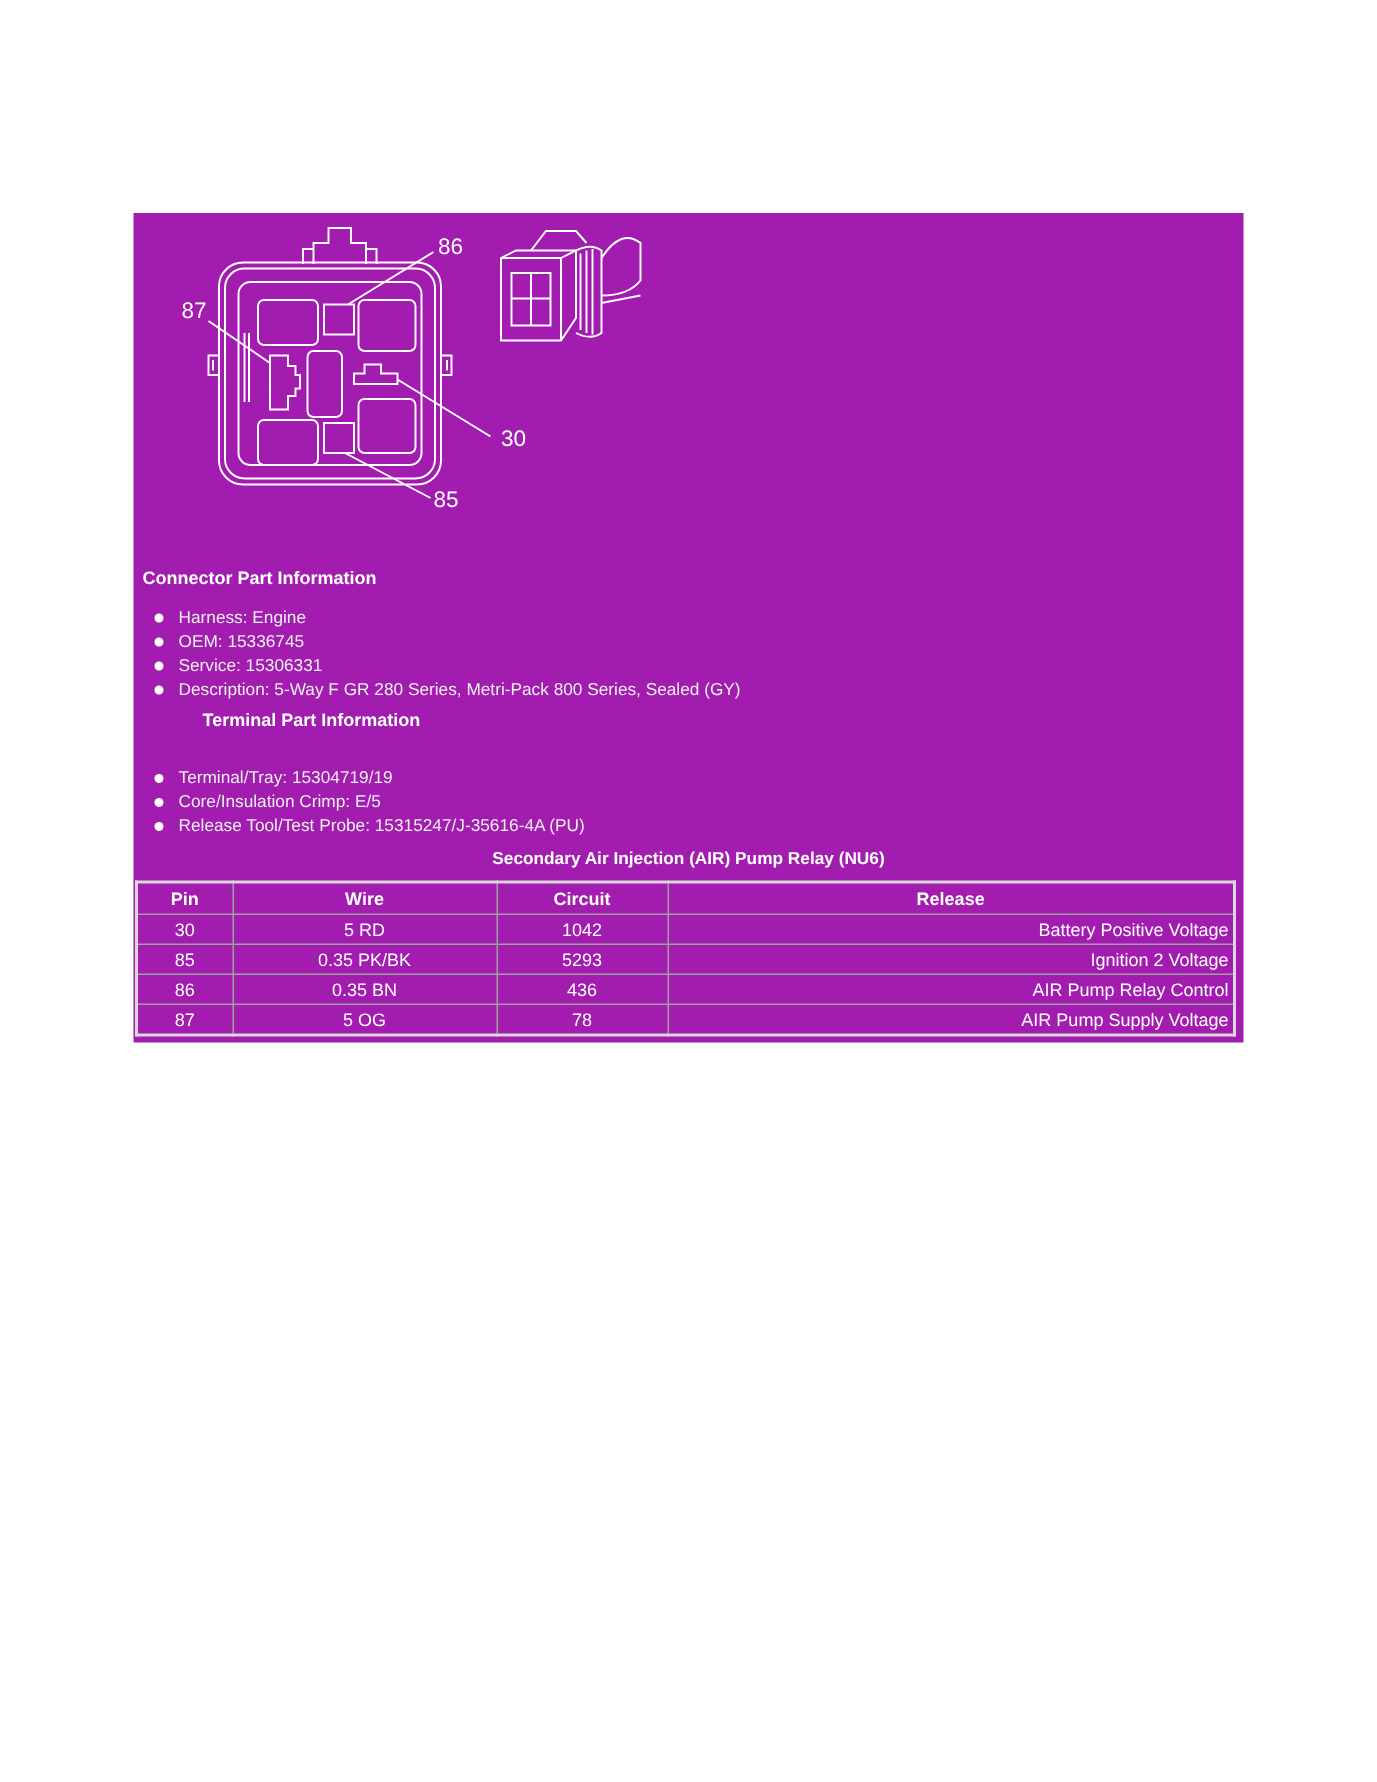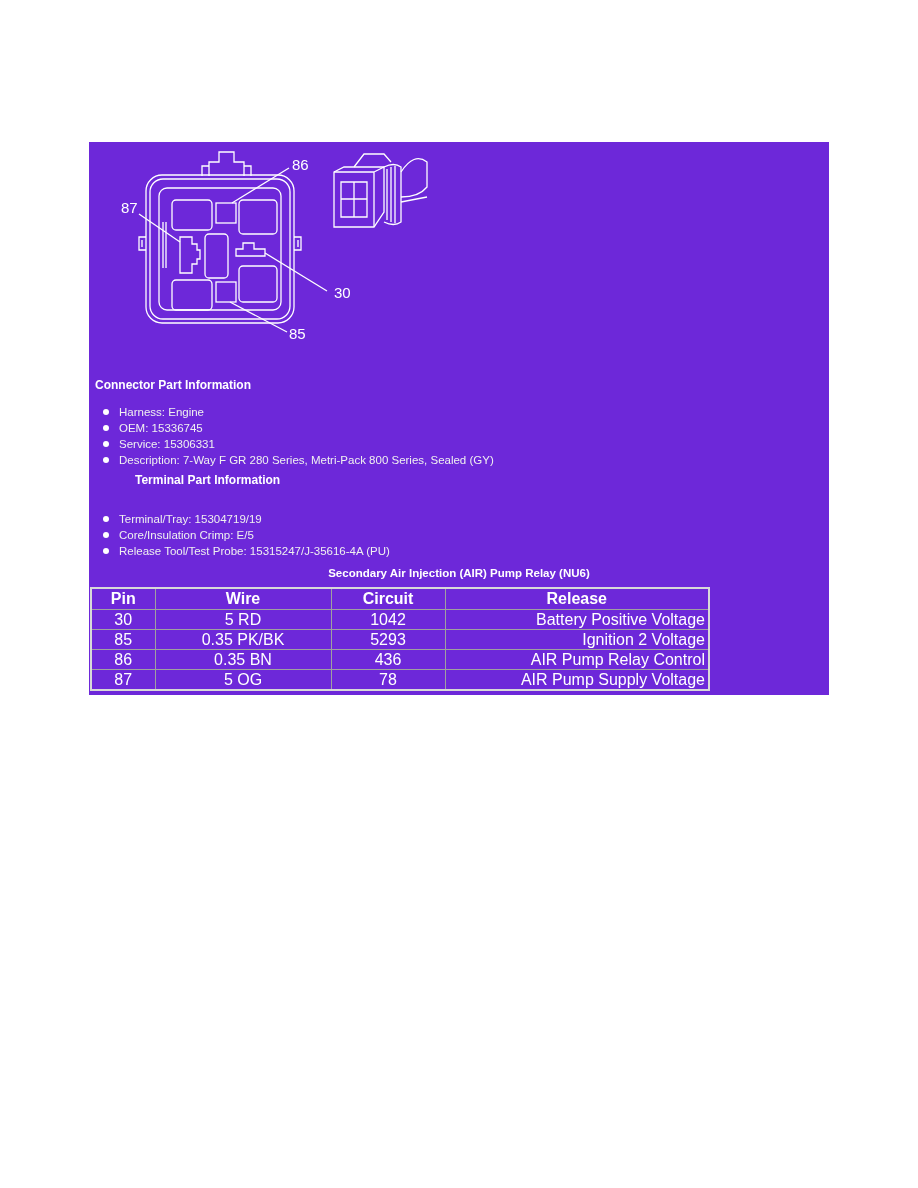--- a/index.html
+++ b/index.html
@@ -1,30 +1,30 @@
 <!DOCTYPE html>
 <html><head>
 <meta charset="utf-8">
 <style>
   html, body { margin: 0; padding: 0; background: #ffffff; }
   body { width: 918px; height: 1188px; position: relative; font-family: "Liberation Sans", sans-serif; }
   #panel {
     position: absolute; left: 89px; top: 142px; width: 740px; height: 553px;
-    background: #6d28d9; color: #ffffff; overflow: hidden;
+    background: #a21caf; color: #ffffff; overflow: hidden;
   }
   #diagram { position: absolute; left: 0; top: 0; width: 370px; height: 210px; }
   .pin-label { position: absolute; font-size: 15px; color: #fff; }
   .section-title { position: absolute; left: 6px; font-size: 12px; font-weight: bold; color: #fff; }
   .bullets { position: absolute; left: 14px; margin: 0; padding: 0; list-style: none; font-size: 11.5px; color: #f0f0f0; }
   .bullets li { height: 16px; line-height: 16px; position: relative; padding-left: 16px; white-space: nowrap; }
   .bullets li .dot { position: absolute; left: 0; top: 5px; width: 6px; height: 6px; border-radius: 50%; background: #fff; }
   #table-title { position: absolute; left: 0; width: 740px; top: 425px; text-align: center; font-size: 11.5px; font-weight: bold; color: #fff; }
   #pin-table {
-    position: absolute; left: 1px; top: 445px; width: 620px;
-    border-collapse: collapse; border: 2px solid #d8d8d8; font-size: 16px; color: #fff;
+    position: absolute; left: 1px; top: 445px; width: 734px;
+    border-collapse: collapse; border: 2px solid #d8d8d8; font-size: 12px; color: #fff;
   }
   #pin-table th, #pin-table td { border: 1px solid #a0a0a0; height: 19px; padding: 0 3px; }
   #pin-table th { font-weight: bold; text-align: center; height: 20px; }
   #pin-table td.c { text-align: center; }
   #pin-table td.l { text-align: right; }
 </style>
 </head>
 <body>
 
 <div id="panel">
@@ -87,21 +87,21 @@
     <span class="pin-label" style="left:32px;top:57px;">87</span>
     <span class="pin-label" style="left:245px;top:142px;">30</span>
     <span class="pin-label" style="left:200px;top:183px;">85</span>
   </div>
 
   <div class="section-title" style="top:236px;">Connector Part Information</div>
   <ul class="bullets" style="top:262px;">
     <li><span class="dot"></span><span>Harness: Engine</span></li>
     <li><span class="dot"></span><span>OEM: 15336745</span></li>
     <li><span class="dot"></span><span>Service: 15306331</span></li>
-    <li><span class="dot"></span><span>Description: 7-Way F GR 280 Series, Metri-Pack 800 Series, Sealed (GY)</span></li>
+    <li><span class="dot"></span><span>Description: 5-Way F GR 280 Series, Metri-Pack 800 Series, Sealed (GY)</span></li>
   </ul>
 
   <div class="section-title" style="top:331px;margin-left:40px;">Terminal Part Information</div>
   <ul class="bullets" style="top:369px;">
     <li><span class="dot"></span><span>Terminal/Tray: 15304719/19</span></li>
     <li><span class="dot"></span><span>Core/Insulation Crimp: E/5</span></li>
     <li><span class="dot"></span><span>Release Tool/Test Probe: 15315247/J-35616-4A (PU)</span></li>
   </ul>
 
   <div id="table-title">Secondary Air Injection (AIR) Pump Relay (NU6)</div>

